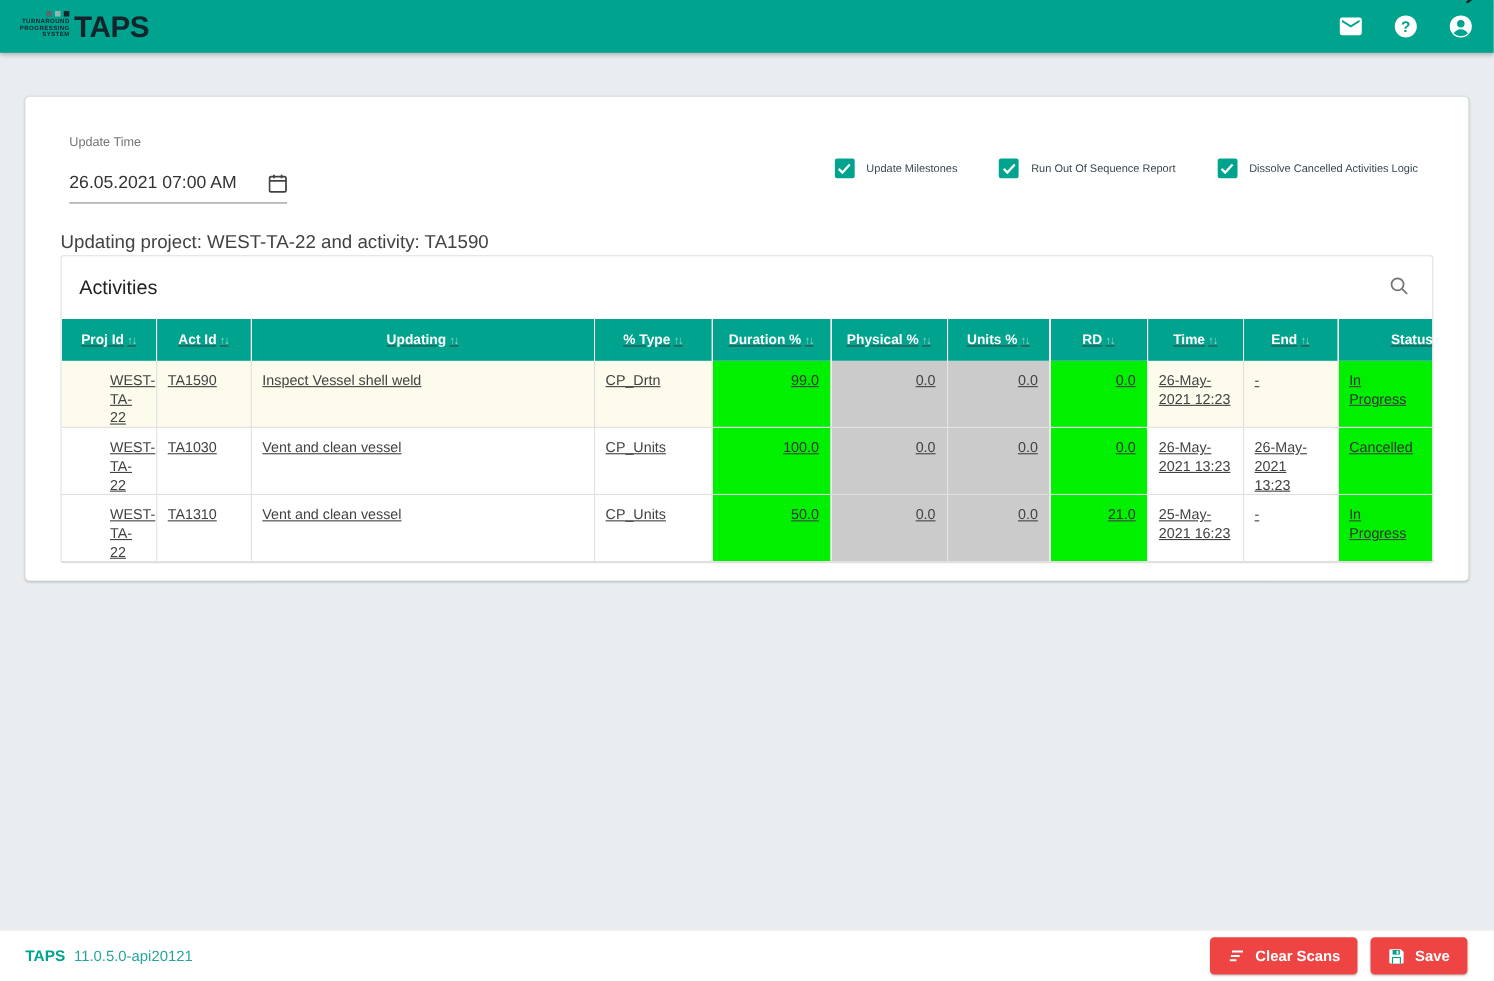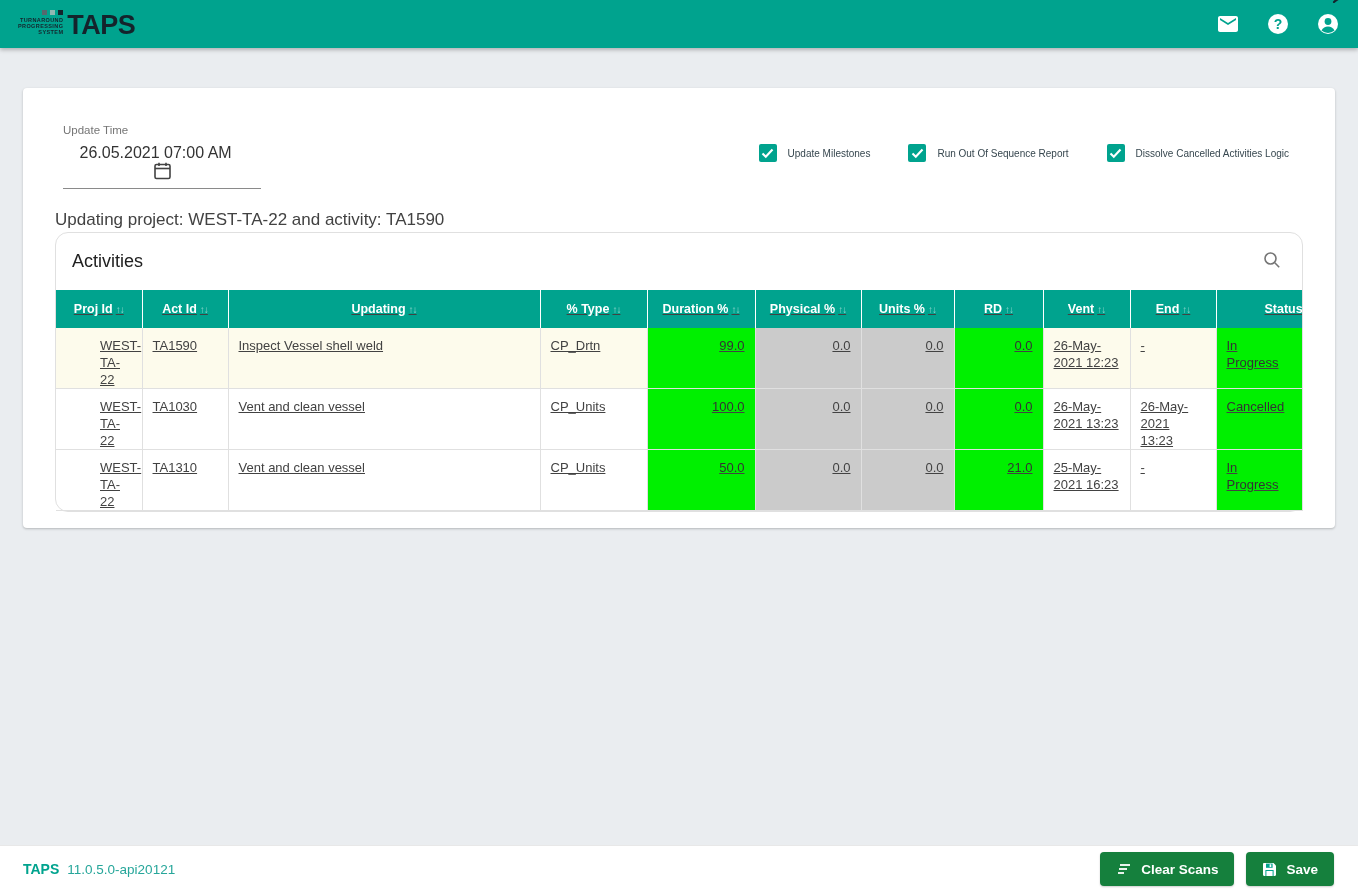--- a/index.html
+++ b/index.html
@@ -34,41 +34,41 @@
 
   
   .card {
     position:absolute; left:23px; top:88px; width:1312px; height:440px;
     background:#ffffff; border-radius:4px;
     box-shadow:0 1px 3px rgba(0,0,0,.14), 0 1px 2px rgba(0,0,0,.1);
   }
 
   
   .update-time { position:absolute; left:40px; top:36px; width:198px; }
-  .ut-label { font-size:11.5px; color:#757575; margin-bottom:8px; }
-  .ut-row { display:flex; align-items:center; justify-content:space-between; border-bottom:1px solid #8a8a8a; padding-bottom:8px;flex-direction:column; }
+  .ut-label { font-size:11.5px; color:#757575; margin-bottom:22px; }
+  .ut-row { display:flex; align-items:center; justify-content:space-between; border-bottom:1px solid #8a8a8a; padding-bottom:8px; }
   .ut-input { border:none; outline:none; font-family:"Liberation Sans",sans-serif; font-size:16px; color:#333333; width:165px; background:transparent; }
   .cal-btn { background:none; border:none; cursor:pointer; padding:0; height:18px; }
 
   
   .check-row { position:absolute; top:56px; right:46px; display:flex; align-items:center; gap:38px; }
   .check-item { display:flex; align-items:center; gap:11px; cursor:pointer; }
   .checkbox {
     width:18px; height:18px; background:#00a38e; border-radius:2px;
     display:flex; align-items:center; justify-content:center;
   }
   .check-label { font-size:10px; color:#37474f; }
 
   
   .status-line { position:absolute; left:32px; top:122px; font-size:17px; color:#424242; }
 
   
   .panel {
     position:absolute; left:32px; top:144px; width:1248px;
-    border:1px solid #e0e0e0; border-radius:13px; background:#fff;
+    border:1px solid #e0e0e0; border-radius:3px; background:#fff;
   }
   .panel-header { height:57px; display:flex; align-items:center; justify-content:space-between; padding:0 16px; }
   .panel-title { font-size:18px; color:#212121; font-weight:500; }
   .search-btn { background:none; border:none; cursor:pointer; padding:0 4px; }
 
   table { border-collapse:collapse; table-layout:fixed; width:1246px;text-decoration:underline; }
   thead th {
     background:#00a38e; color:#ffffff; font-size:12.5px; font-weight:bold;
     height:38px; text-align:center; vertical-align:middle;
     border-right:1px solid rgba(255,255,255,.45);
@@ -95,21 +95,21 @@
     display:flex; align-items:center; justify-content:space-between;
     padding:0 24px 0 23px;
   }
   .footer-left { display:flex; align-items:baseline; gap:8px; font-size:13.5px; }
   .f-brand { color:#00a38e; font-weight:bold; font-size:14px; }
   .f-version { color:#26a69a; font-size:13.5px; }
   .f-info { color:#8d9296; font-size:13.5px; }
   .footer-right { display:flex; align-items:center; gap:12px; }
   .btn {
     display:flex; align-items:center; gap:9px;
-    background:#15803d; color:#fff; border:none; border-radius:4px;
+    background:#ef4444; color:#fff; border:none; border-radius:4px;
     height:34px; padding:0 16px; font-family:"Liberation Sans",sans-serif;
     font-size:13.5px; font-weight:bold; cursor:pointer;
     box-shadow:0 1px 2px rgba(0,0,0,.2);
   }
 </style>
 </head>
 <body>
 
 <div class="appbar">
   <div class="logo">
@@ -223,21 +223,21 @@
       <thead>
         <tr>
           <th><span>Proj Id</span><span class="sort">↑↓</span></th>
           <th><span>Act Id</span><span class="sort">↑↓</span></th>
           <th><span>Updating</span><span class="sort">↑↓</span></th>
           <th><span>% Type</span><span class="sort">↑↓</span></th>
           <th><span>Duration %</span><span class="sort">↑↓</span></th>
           <th><span>Physical %</span><span class="sort">↑↓</span></th>
           <th><span>Units %</span><span class="sort">↑↓</span></th>
           <th><span>RD</span><span class="sort">↑↓</span></th>
-          <th><span>Vent</span><span class="sort">↑↓</span></th>
+          <th><span>Time</span><span class="sort">↑↓</span></th>
           <th><span>End</span><span class="sort">↑↓</span></th>
           <th><span>Status</span><span class="sort">↑↓</span></th>
         </tr>
       </thead>
       <tbody>
         <tr class="highlight">
           <td>WEST-TA-22</td>
           <td>TA1590</td>
           <td>Inspect Vessel shell weld</td>
           <td>CP_Drtn</td>

